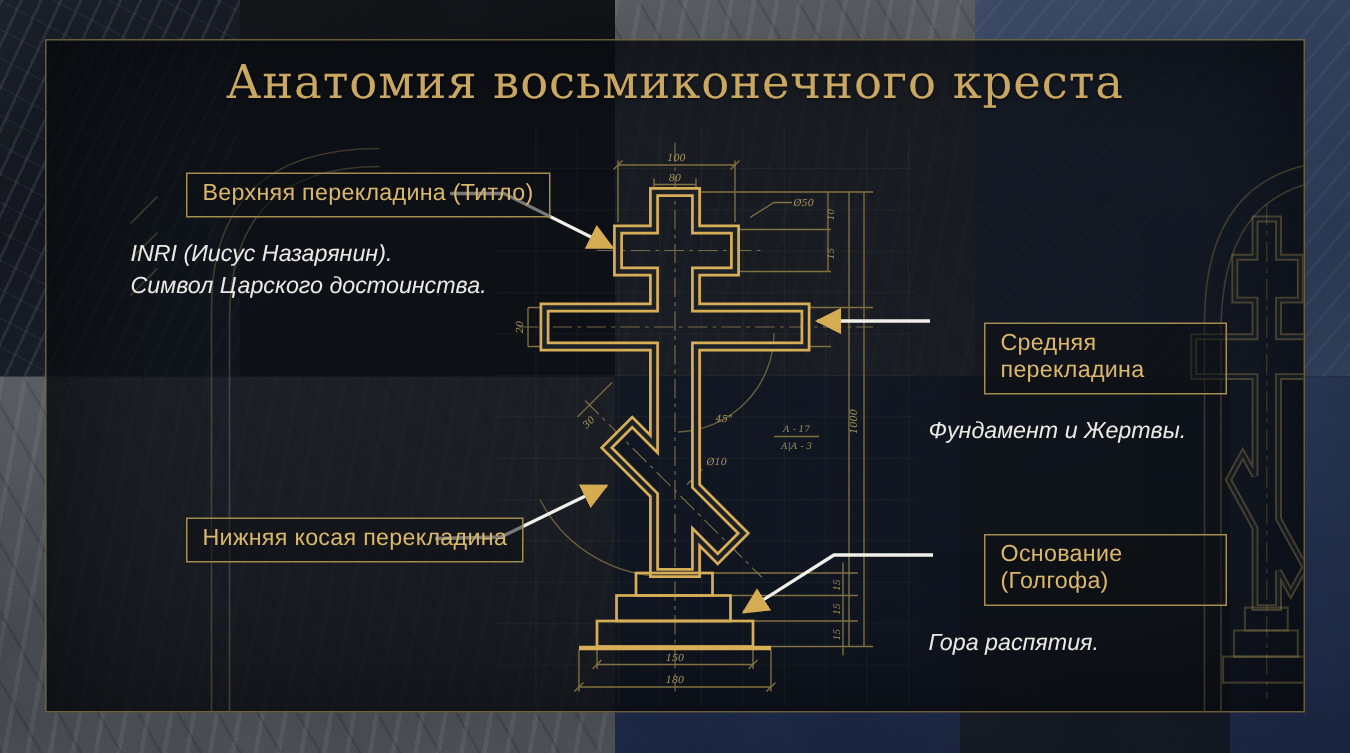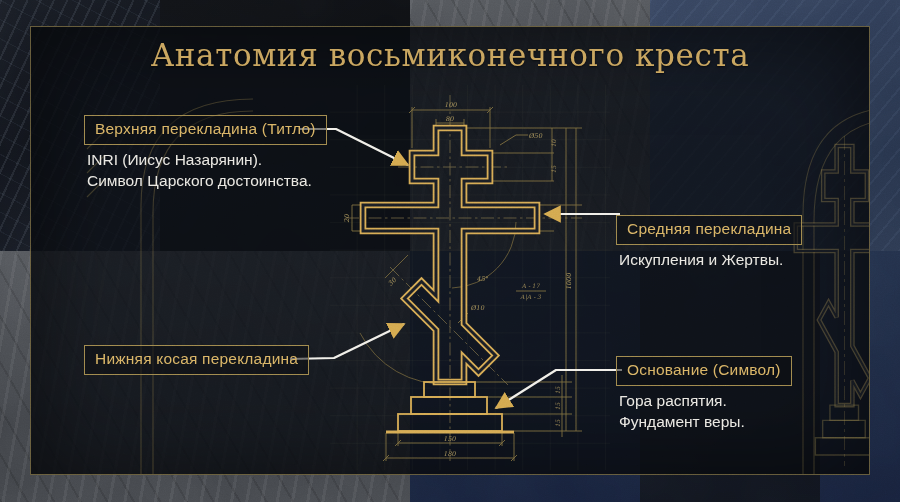--- a/index.html
+++ b/index.html
@@ -32,22 +32,22 @@
 
   #title{position:absolute;left:30px;top:37px;width:840px;text-align:center;z-index:6;
     font-family:"DejaVu Serif","Liberation Serif",serif;
     font-size:31px;letter-spacing:.6px;color:#c8a45e;
     text-shadow:0 1px 2px rgba(0,0,0,.6);}
 
   
   .co{position:absolute;z-index:6;}
   .co-box{display:inline-block;border:1px solid #a0894d;color:#d9b466;
     font-size:15.5px;letter-spacing:.2px;padding:4px 10px 6px;
-    background:rgba(12,14,18,.55);}
-  .co-desc{margin-top:5px;padding-left:3px;color:#eae8e2;font-size:15.5px;line-height:20.5px;}
+    background:rgba(12,14,18,.55);margin-left:40px;}
+  .co-desc{margin-top:15px;padding-left:3px;color:#eae8e2;font-size:15.5px;line-height:20.5px;font-style:italic;}
 
   svg{display:block;}
   .overlay{position:absolute;left:0;top:0;z-index:4;pointer-events:none;}
   #drawing{position:absolute;left:330px;top:85px;z-index:3;}
 
   .dimtxt{font-family:"DejaVu Serif",serif;font-style:italic;font-size:6.5px;fill:#a3905a;}
   .dimtxt-sm{font-family:"DejaVu Serif",serif;font-style:italic;font-size:6px;fill:#998755;}
 
   
   .noise{position:absolute;inset:0;z-index:9;opacity:.14;mix-blend-mode:overlay;pointer-events:none;}
@@ -190,33 +190,32 @@
     <div class="co-box">Верхняя перекладина (Титло)</div>
     <div class="co-desc">
       <div>INRI (Иисус Назарянин).</div>
       <div>Символ Царского достоинства.</div>
     </div>
   </div>
 
   <div class="co" style="left:616px;top:215px;">
     <div class="co-box">Средняя перекладина</div>
     <div class="co-desc">
-      <div>Искупления и Жертвы.</div>
+      <div>Фундамент и Жертвы.</div>
     </div>
   </div>
 
   <div class="co" style="left:84px;top:345px;">
     <div class="co-box">Нижняя косая перекладина</div>
   </div>
 
   <div class="co" style="left:616px;top:356px;">
-    <div class="co-box">Основание (Символ)</div>
+    <div class="co-box">Основание (Голгофа)</div>
     <div class="co-desc">
       <div>Гора распятия.</div>
-      <div>Фундамент веры.</div>
     </div>
   </div>
 
   <svg class="noise" width="900" height="502">
     <filter id="nz">
         <feTurbulence type="fractalNoise" baseFrequency="0.9" numOctaves="2" stitchTiles="stitch"></feTurbulence>
         <feColorMatrix type="saturate" values="0"></feColorMatrix>
       </filter>
     <rect width="900" height="502" filter="url(#nz)"></rect>
   </svg>

